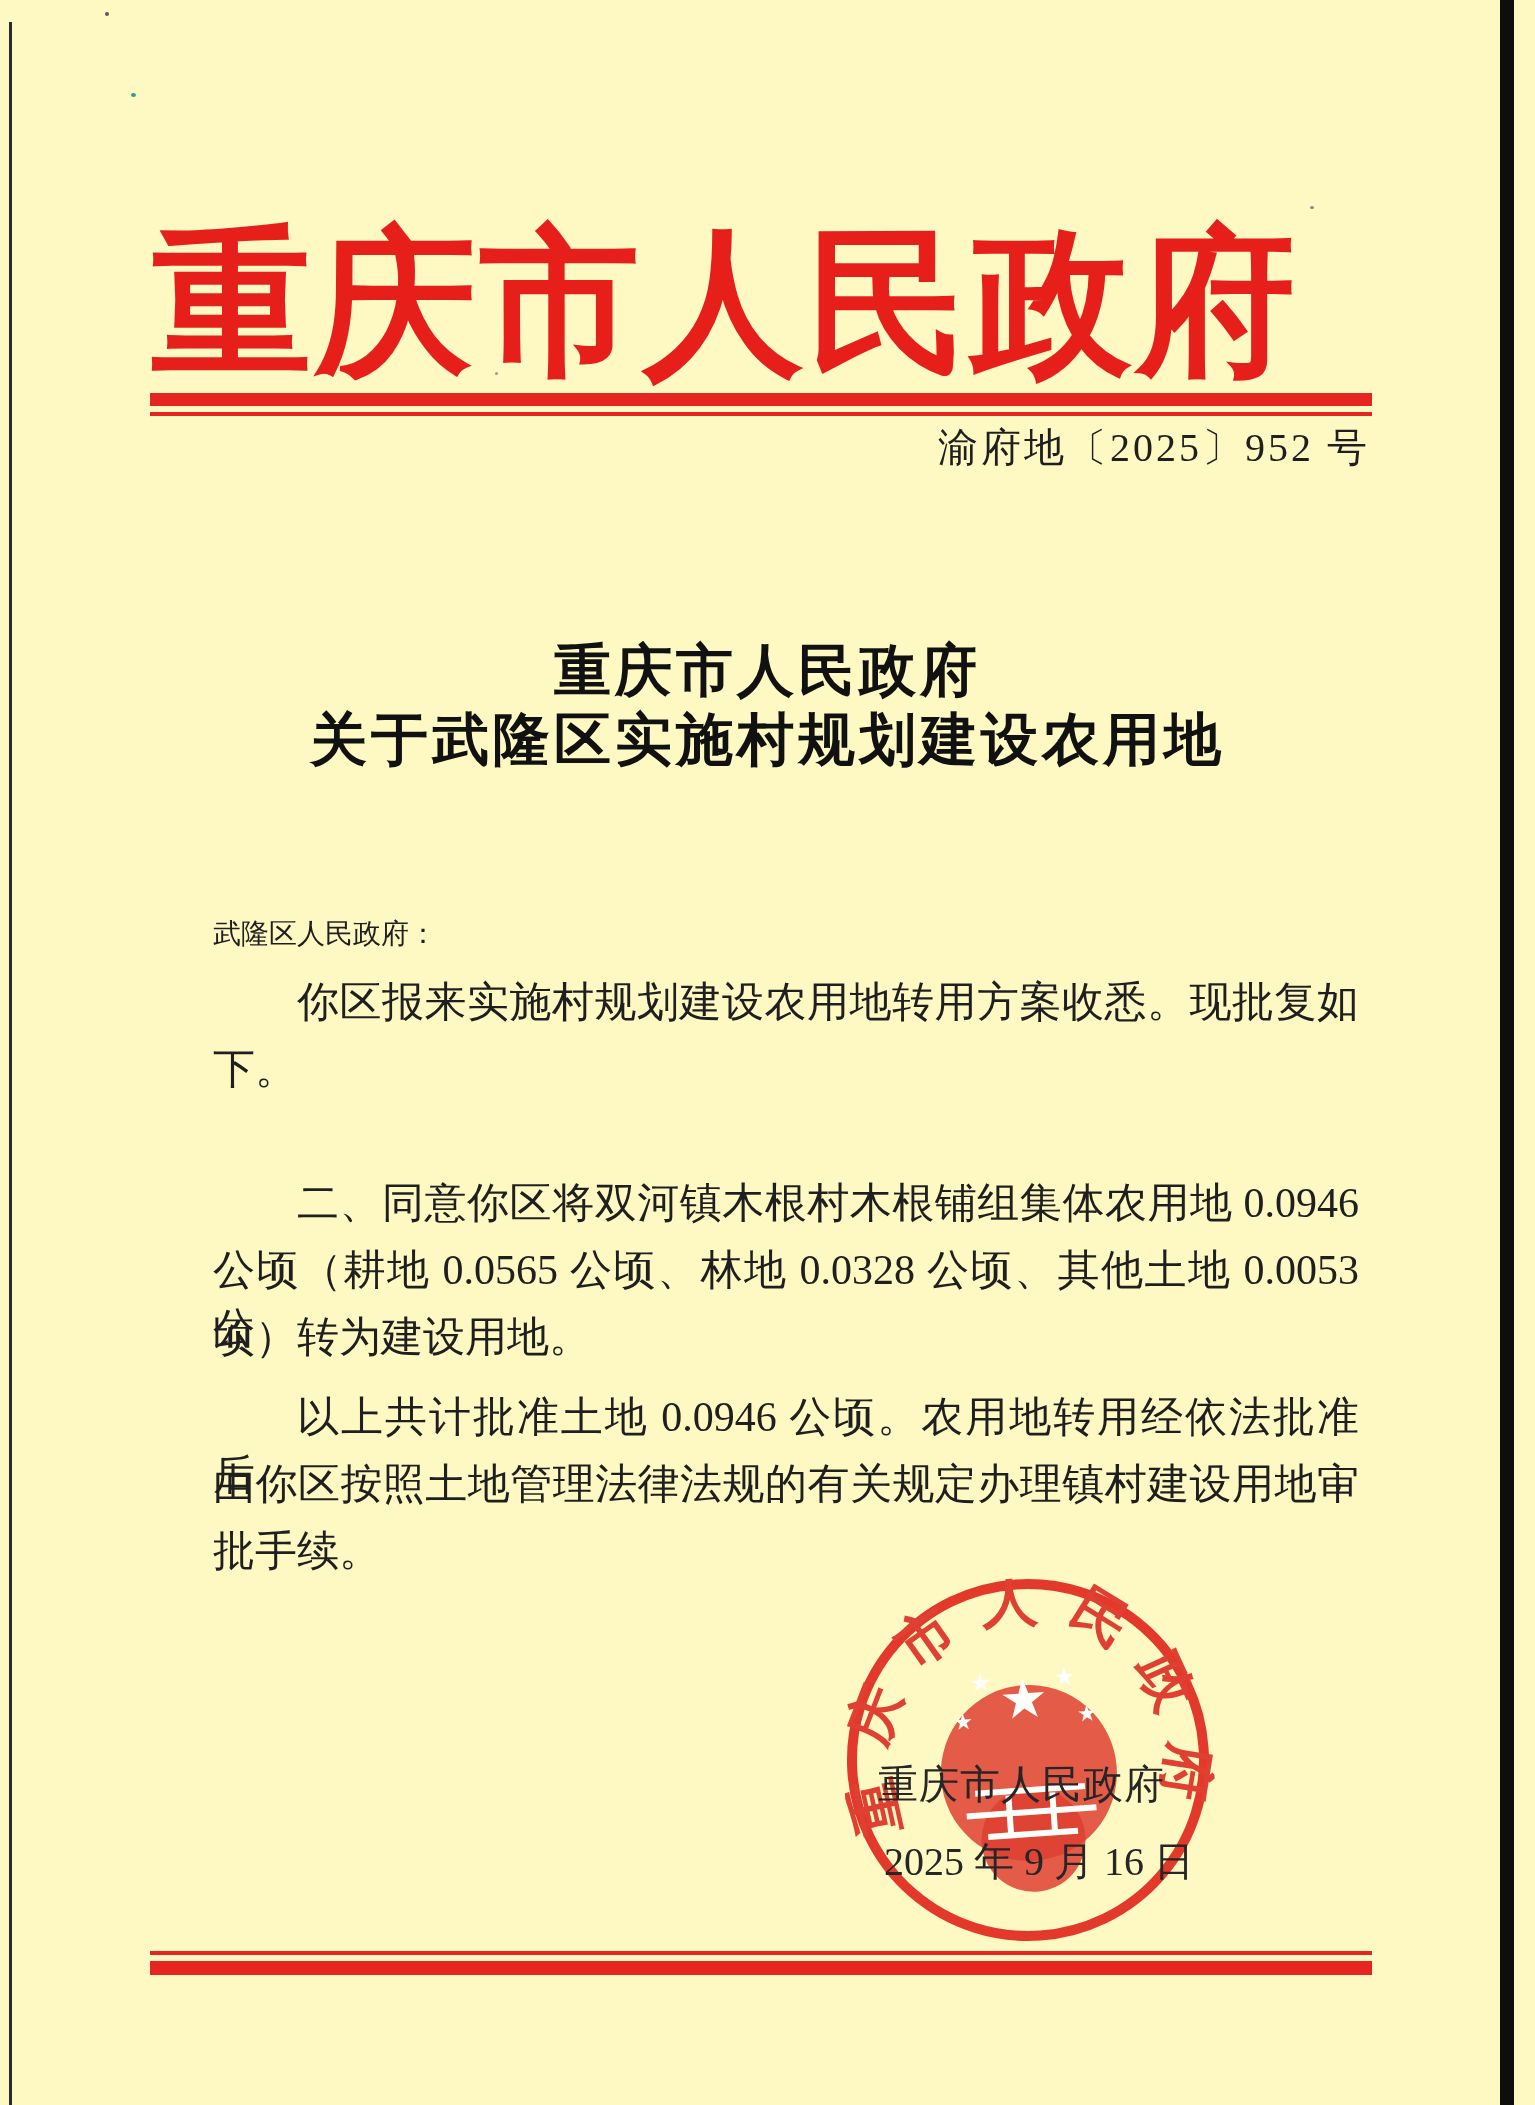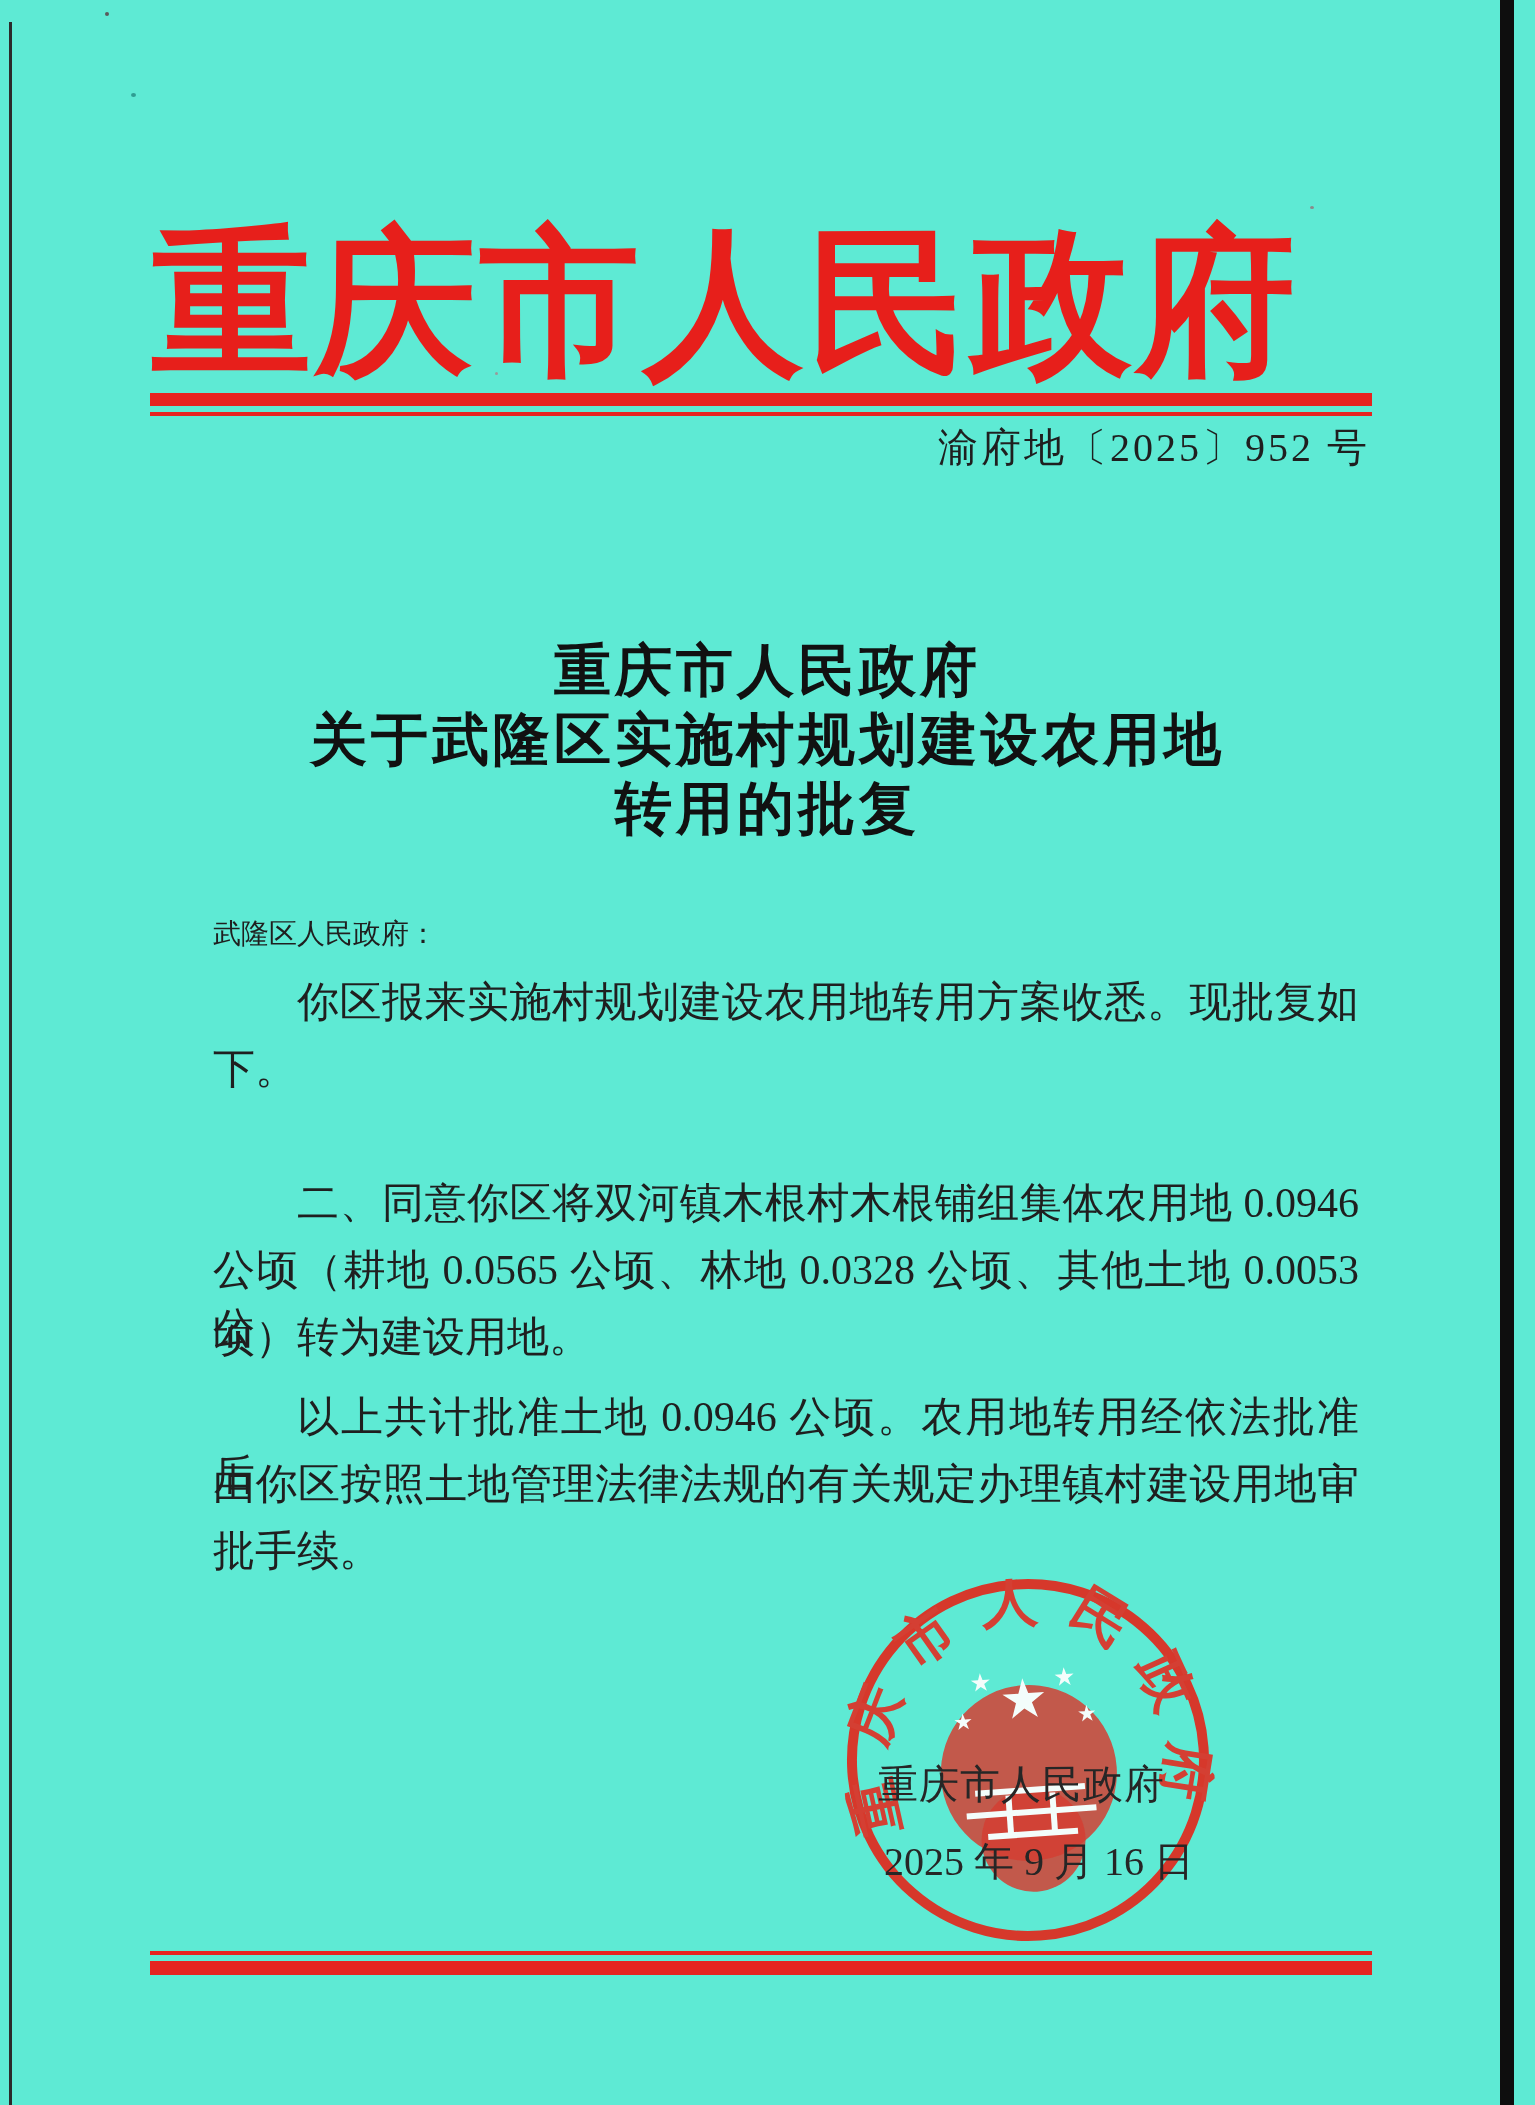--- a/index.html
+++ b/index.html
@@ -1,17 +1,17 @@
 <!DOCTYPE html>
 <html lang="zh"><head>
 <meta charset="utf-8">
 <style>
   html,body{margin:0;padding:0;background:#ffffff;}
   .page{
-    position:relative;width:1535px;height:2105px;background:#5eead4;
+    position:relative;width:1535px;height:2105px;background:#fef9c3;
     overflow:hidden;font-family:"Liberation Serif","DejaVu Serif",serif;
   }
   
   .edge-left{position:absolute;left:9px;top:22px;width:3px;height:2083px;background:#2b2b2b;}
   .edge-right{position:absolute;left:1500px;top:0;width:14px;height:2105px;background:#0e0e0e;}
   .speck{position:absolute;border-radius:50%;}
   .speck.s1{left:105px;top:12px;width:4px;height:4px;background:#5a5a5a;}
   .speck.s2{left:131px;top:93px;width:5px;height:4px;background:#2f9d92;}
   .speck.s3{left:1310px;top:206px;width:4px;height:3px;background:#8a8a8a;}
   .speck.s4{left:495px;top:372px;width:3px;height:3px;background:#9a9a9a;}
@@ -79,21 +79,20 @@
   <div class="letterhead">重庆市人民政府</div>
 
   <div class="rule top-thick"></div>
   <div class="rule top-thin"></div>
 
   <div class="doc-number">渝府地〔2025〕952 号</div>
 
   <div class="title">
     <div>重庆市人民政府</div>
     <div>关于武隆区实施村规划建设农用地</div>
-    <div>转用的批复</div>
   </div>
 
   <div class="bl salutation" style="top:905px">武隆区人民政府：</div>
   <div class="bl j ind" style="top:973px">你区报来实施村规划建设农用地转用方案收悉。现批复如</div>
   <div class="bl" style="top:1040px">下。</div>
   <div class="bl j ind" style="top:1174px">二、同意你区将双河镇木根村木根铺组集体农用地 0.0946</div>
   <div class="bl j" style="top:1241px">公顷（耕地 0.0565 公顷、林地 0.0328 公顷、其他土地 0.0053 公</div>
   <div class="bl" style="top:1308px">顷）转为建设用地。</div>
   <div class="bl j ind" style="top:1388px">以上共计批准土地 0.0946 公顷。农用地转用经依法批准后，</div>
   <div class="bl j" style="top:1455px">由你区按照土地管理法律法规的有关规定办理镇村建设用地审</div>

